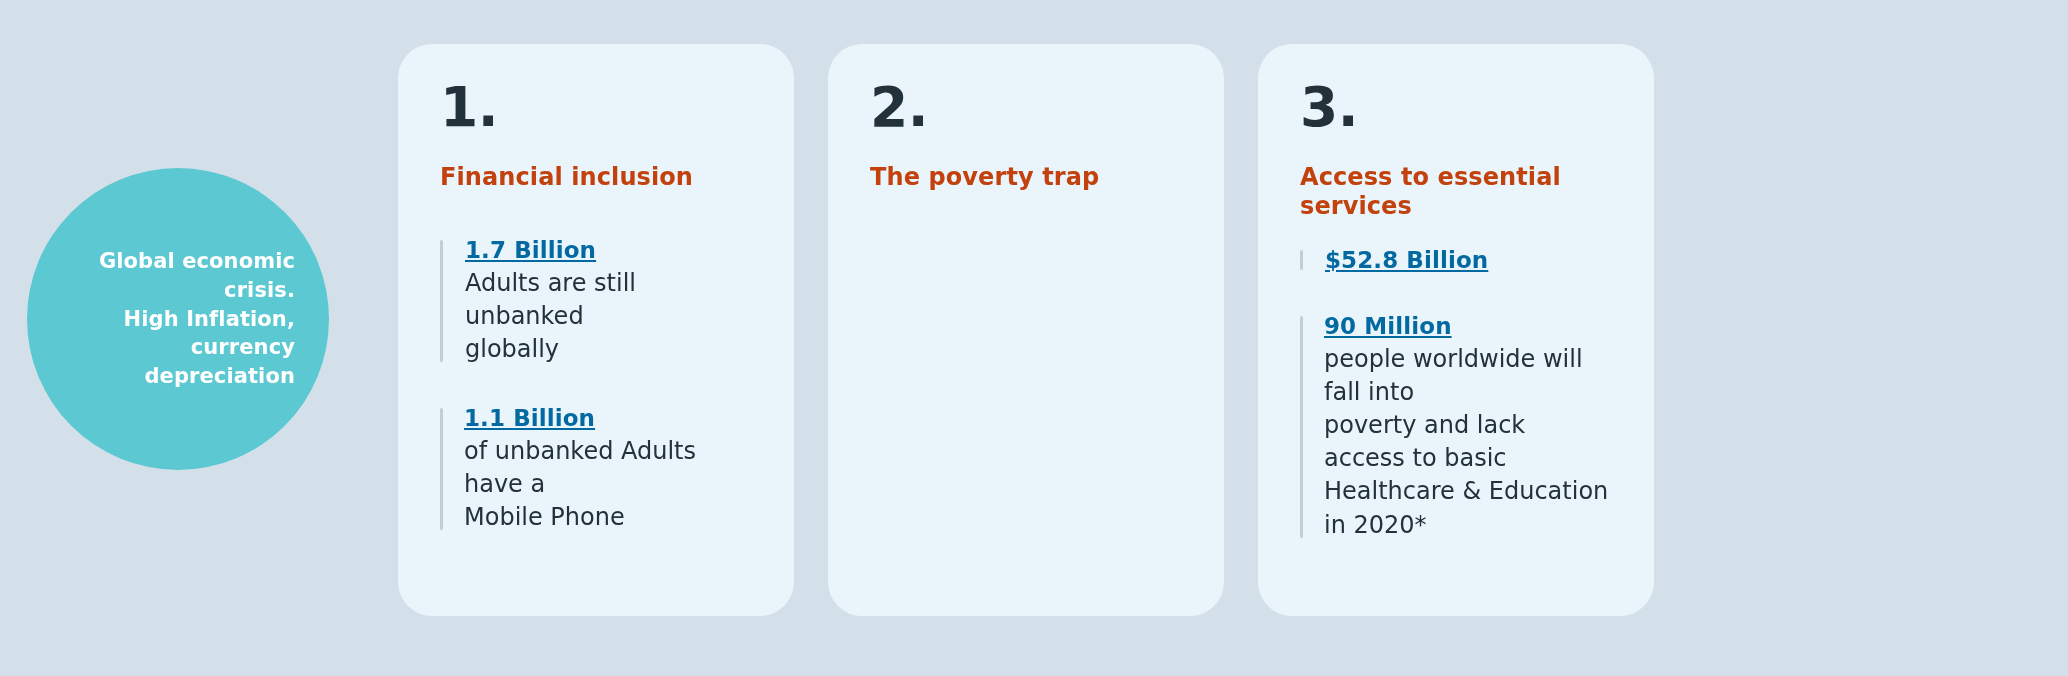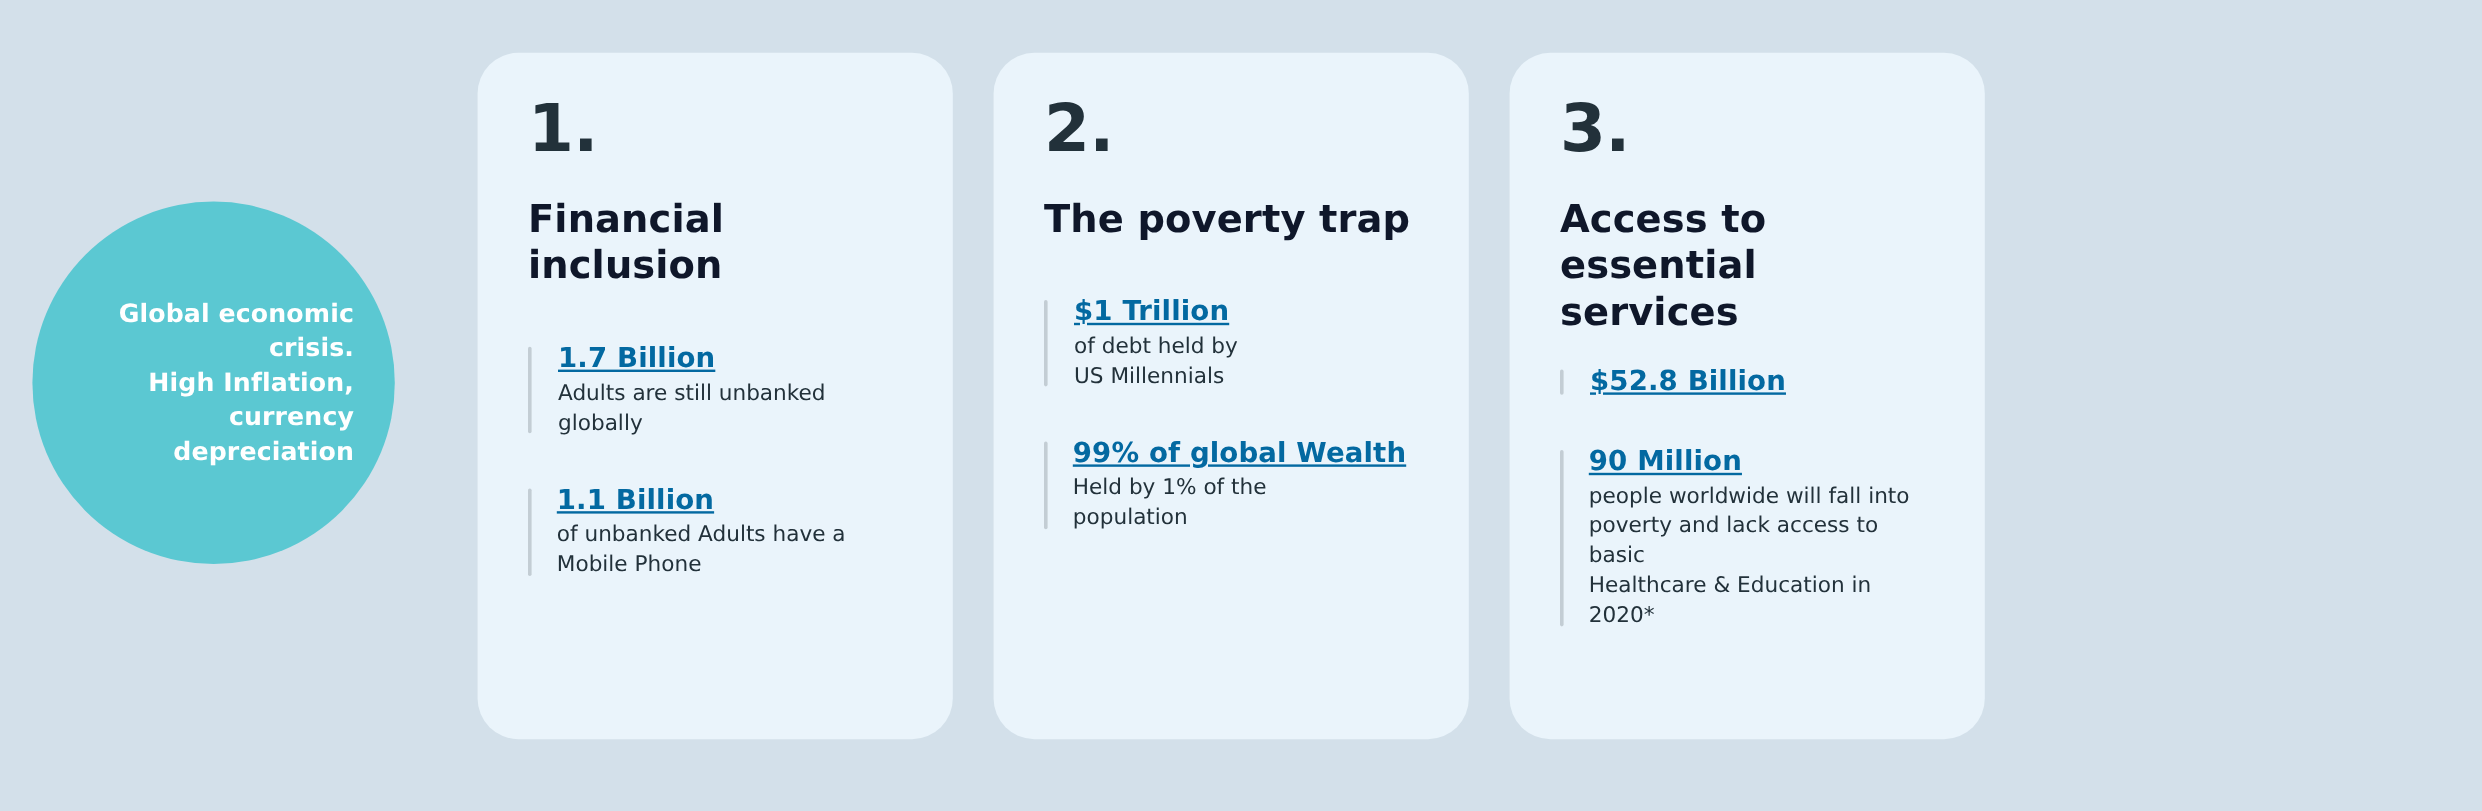--- a/index.html
+++ b/index.html
@@ -67,22 +67,22 @@
 
   .card-number {
     color: #22313a;
     font-size: 55px;
     font-weight: bold;
     line-height: 1;
     letter-spacing: -0.5px;
     margin: 0 0 28px 0;
   }
   .card-heading {
-    color: #0f172a;
-    font-size: 32px;
+    color: #c2410c;
+    font-size: 24px;
     font-weight: bold;
     line-height: 1.22;
     margin: 0 0 44px 0;
     letter-spacing: 0.1px;
   }
   .card-heading.two-line {
     margin-bottom: 24px;
   }
 
   
@@ -109,21 +109,21 @@
     font-size: 23px;
     font-weight: bold;
     line-height: 1.25;
     margin: 0 0 2px 0;
     letter-spacing: 0.1px;
     white-space: nowrap;
     text-decoration: underline;
   }
   .stat-desc {
     color: #22313a;
-    font-size: 18px;
+    font-size: 24px;
     font-weight: normal;
     line-height: 1.38;
     margin: 0;
     white-space: pre-line;
   }
 </style>
 </head>
 <body>
 
 <div id="infographic">
@@ -148,34 +148,20 @@
         <div class="stat-value">1.1 Billion</div>
         <div class="stat-desc">of unbanked Adults have a
 Mobile Phone</div>
       </div>
     </div>
   </div>
 
   <div class="card" id="card-2">
     <div class="card-number">2.</div>
     <div class="card-heading">The poverty trap</div>
-    <div class="stat-list">
-      <div class="stat">
-        <span class="stat-rule"></span>
-        <div class="stat-value">$1 Trillion</div>
-        <div class="stat-desc">of debt held by
-US Millennials</div>
-      </div>
-      <div class="stat">
-        <span class="stat-rule"></span>
-        <div class="stat-value">99% of global Wealth</div>
-        <div class="stat-desc">Held by 1% of the
-population</div>
-      </div>
-    </div>
   </div>
 
   <div class="card" id="card-3">
     <div class="card-number">3.</div>
     <div class="card-heading two-line">Access to essential services</div>
     <div class="stat-list">
       <div class="stat">
         <span class="stat-rule"></span>
         <div class="stat-value">$52.8 Billion</div>
       </div>

